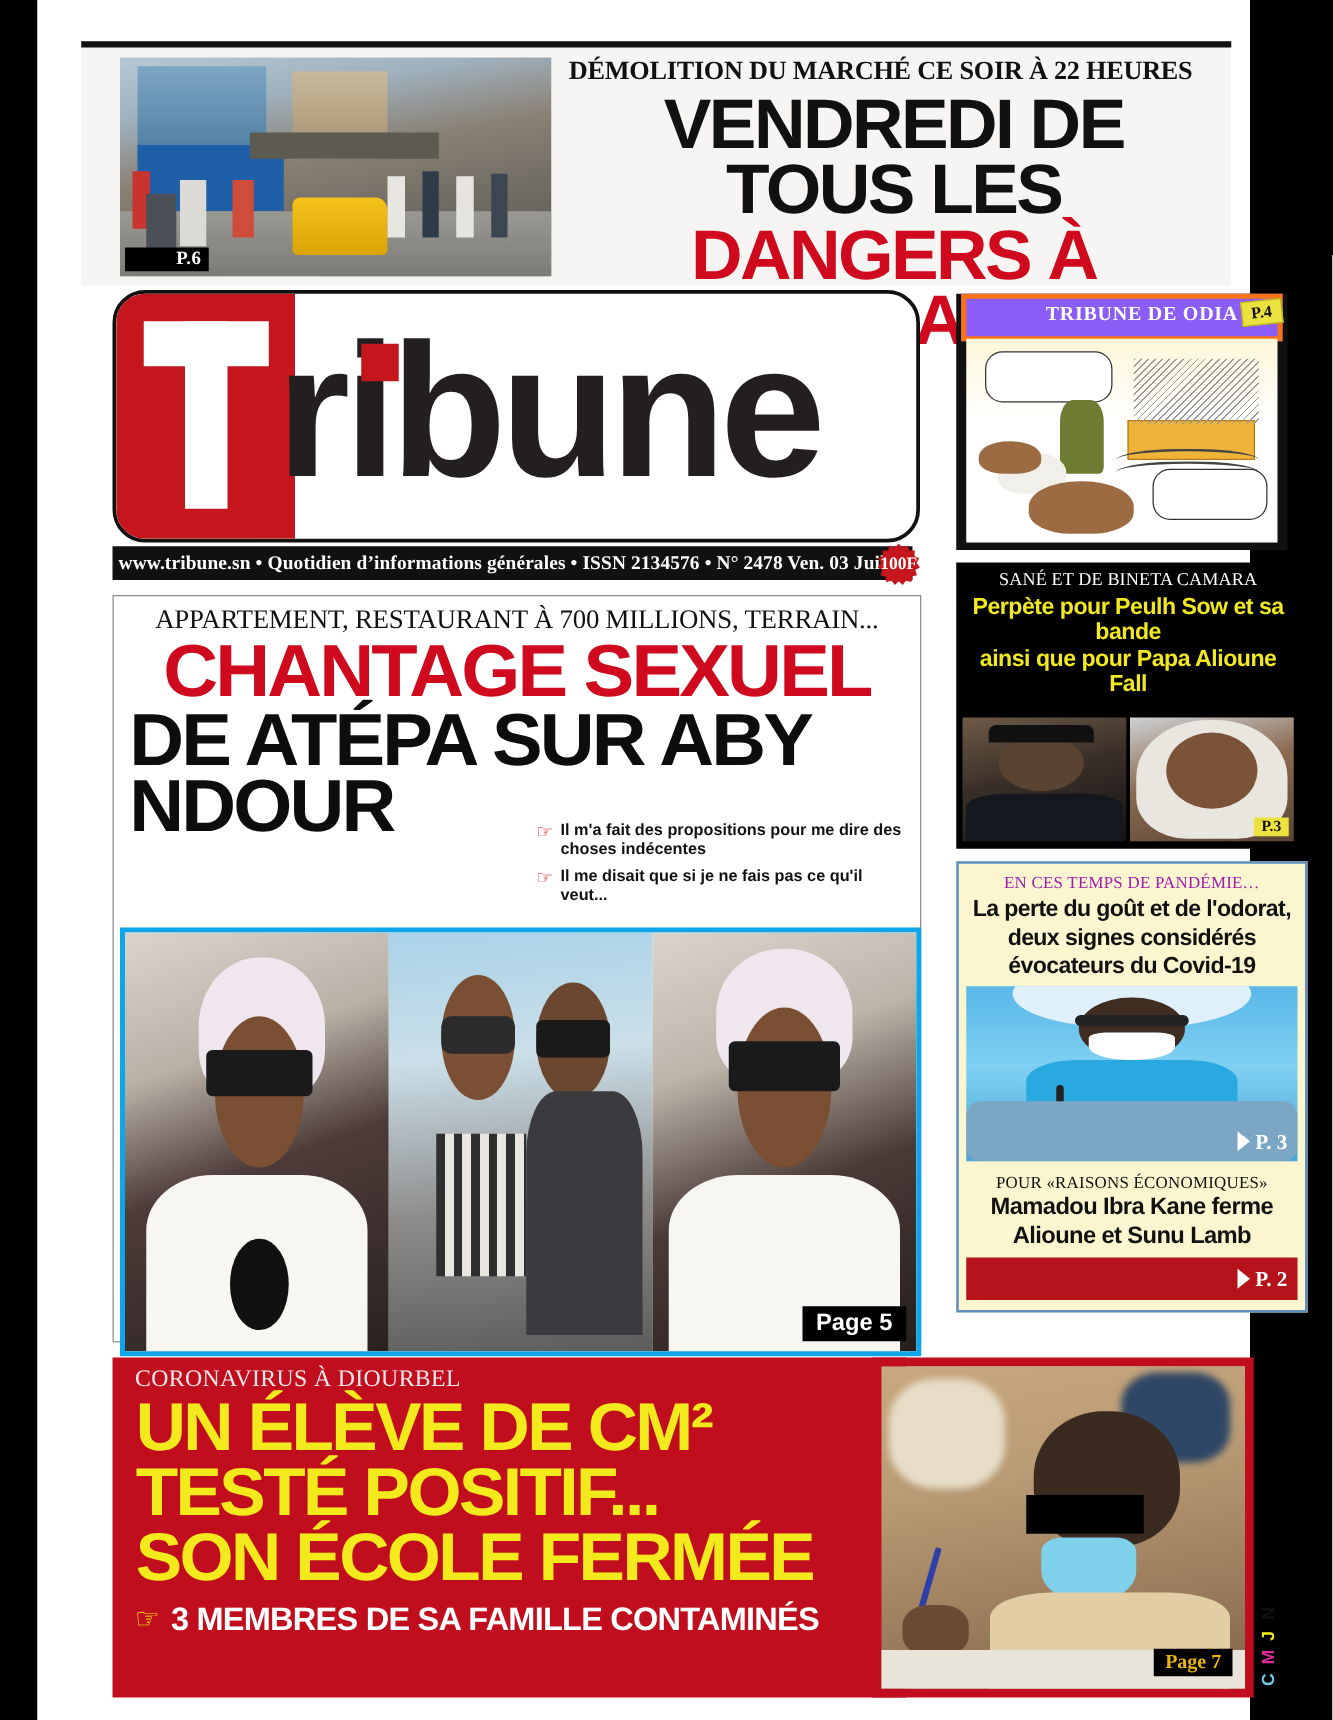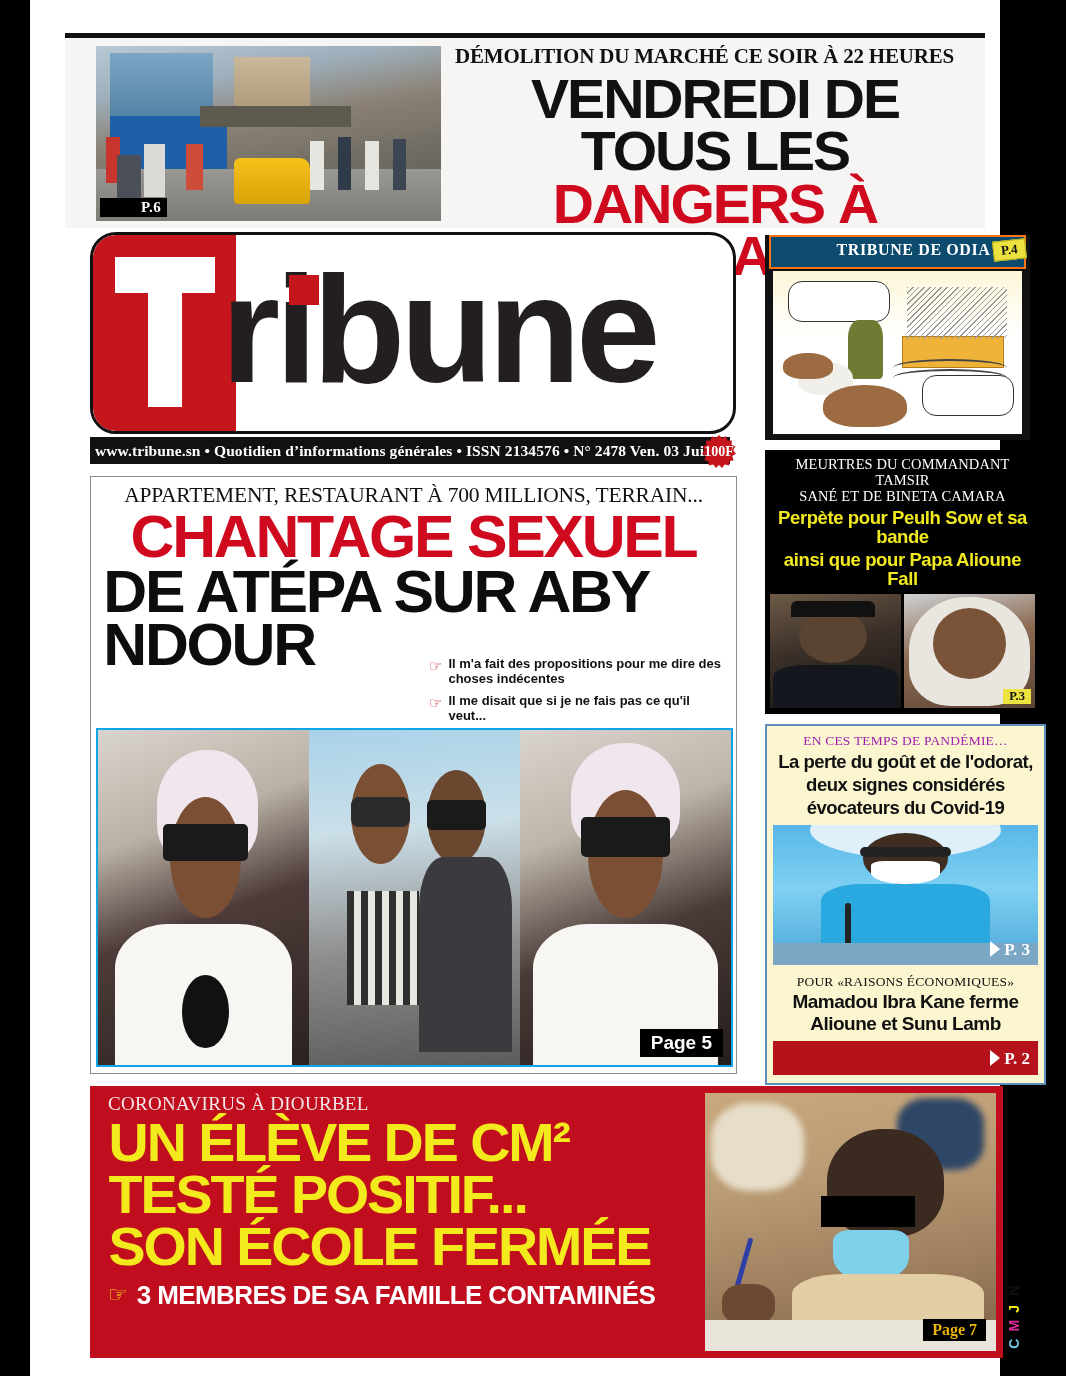--- a/index.html
+++ b/index.html
@@ -82,40 +82,40 @@
       font-size:59px;line-height:.9;letter-spacing:-2.2px;padding-left:12px;margin-top:2px;
       transform:scaleX(1.03);transform-origin:left;}
   .ms-h-blk2{font-family:"Liberation Sans",sans-serif;font-weight:bold;color:#0d0d0d;
       font-size:59px;line-height:.9;letter-spacing:-2.2px;padding-left:12px;
       transform:scaleX(1.03);transform-origin:left;}
   .ms-bullets{position:absolute;left:338px;top:180px;width:296px;}
   .ms-bul{display:flex;align-items:flex-start;margin-bottom:7px;}
   .hand{flex:0 0 auto;color:#c4161c;font-size:15px;line-height:1.1;margin-right:6px;margin-top:1px;}
   .ms-bul-t{font-family:"Liberation Sans",sans-serif;font-weight:bold;font-size:13px;
       line-height:1.15;color:#111;}
-  .ms-photos{position:absolute;left:5px;top:251px;width:633px;height:335px;display:flex;
-      border:2px solid #0ea5e9;overflow:hidden;}
+  .ms-photos{position:absolute;left:5px;top:265px;width:633px;height:335px;display:flex;
+      border:4px solid #0ea5e9;overflow:hidden;}
   .ph{flex:1;position:relative;overflow:hidden;}
   .ph1{background:linear-gradient(160deg,#d9d4cd 0%,#b9b1a6 30%,#4d3b39 55%,#2a2220 100%);}
   .ph2{background:linear-gradient(175deg,#a9d2e8 0%,#cbdfe9 30%,#8e8d8c 65%,#5c5c5c 100%);}
   .ph3{background:linear-gradient(160deg,#d9d4cd 0%,#bdb5aa 30%,#4a3a37 60%,#241e1c 100%);}
   .head{position:absolute;border-radius:50%;background:#7a4f33;}
   .scarf{position:absolute;background:#efe6ee;border-radius:48% 48% 34% 34%;}
   .glasses{position:absolute;background:#1a1a1a;border-radius:5px;}
   .shirt{position:absolute;background:#f7f6f3;border-radius:30% 30% 0 0;}
   .shirt-dk{position:absolute;background:#3b3b3f;border-radius:26% 26% 0 0;}
   .stripe{position:absolute;background:repeating-linear-gradient(90deg,#2f2f2f 0 7px,#e8e6e1 7px 14px);}
   .mickey{position:absolute;background:#111;border-radius:50%;}
   .ms-page{position:absolute;right:8px;bottom:8px;background:#000;color:#fff;
       font-family:"Liberation Sans",sans-serif;font-weight:bold;font-size:19px;padding:3px 11px;}
 
   
   .rcol{position:absolute;left:735px;top:232px;width:265px;}
   .cartoon-box{position:relative;width:265px;height:205px;background:#111;padding:0;}
-  .cart-title{position:relative;height:30px;background:#0c4a6e;border:2px solid #f97316;
+  .cart-title{position:relative;height:30px;background:#8b5cf6;border:4px solid #f97316;
       margin:3px 4px 0 4px;padding-left:32px;}
   .cart-title span{display:block;color:#fff;font-family:"Liberation Serif",serif;
       font-weight:bold;font-size:16px;text-align:center;line-height:26px;letter-spacing:.6px;}
   .p4{position:absolute;right:5px;top:5px;background:#ece23f;color:#111;
       font-family:"Liberation Serif",serif;font-weight:bold;font-size:13px;padding:1px 7px;
       transform:rotate(-6deg);border:1px solid #b9ae1f;}
   .cart-art{position:absolute;left:8px;top:36px;right:8px;bottom:6px;
       background:linear-gradient(180deg,#fdf6d8 0%,#ffffff 40%,#ffffff 100%);overflow:hidden;}
   .bubble{position:absolute;background:#fff;border:1.5px solid #333;border-radius:14px;}
   .goat{position:absolute;background:#9c6b42;border-radius:48% 48% 40% 40%;}
@@ -123,36 +123,36 @@
   .man{position:absolute;background:#6e7b33;border-radius:30% 30% 10% 10%;}
   .desk{position:absolute;background:#efb33a;border:1px solid #b07d16;}
   .scribble{position:absolute;background:repeating-linear-gradient(135deg,#9a9a9a 0 1px,transparent 1px 4px);}
   .wire{position:absolute;border-top:2px solid #444;border-radius:50%;height:16px;}
 
   .murder-box{position:relative;width:265px;margin-top:10px;background:#000;padding:6px 5px 6px 5px;}
   .mb-kick{color:#fff;font-family:"Liberation Serif",serif;font-size:14.5px;text-align:center;
       line-height:1.12;letter-spacing:.1px;}
   .mb-head{color:#f2e81f;font-family:"Liberation Sans",sans-serif;font-weight:bold;
       font-size:18.5px;text-align:center;line-height:1.05;margin-top:3px;letter-spacing:-.4px;}
-  .mb-photos{position:relative;margin-top:6px;height:114px;display:flex;gap:3px;}
+  .mb-photos{position:relative;margin-top:18px;height:99px;display:flex;gap:3px;}
   .mbp{flex:1;position:relative;overflow:hidden;}
   .mbp1{background:linear-gradient(165deg,#6e5a47 0%,#3a2f28 45%,#141414 100%);}
   .mbp2{background:linear-gradient(165deg,#cfd2d4 0%,#8b6a52 45%,#5a4334 100%);}
   .p3tag{position:absolute;right:4px;bottom:4px;background:#ece23f;color:#111;
       font-family:"Liberation Serif",serif;font-weight:bold;font-size:12.5px;padding:0 6px;}
 
   .covid-box{position:relative;width:265px;margin-top:10px;background:#fbf6cf;
       border:2px solid #5f8fbc;padding:7px 6px 0 6px;}
   .cb-kick{font-family:"Liberation Serif",serif;font-size:13.5px;text-align:center;
       color:#a21caf;letter-spacing:.2px;}
   .cb-head{font-family:"Liberation Sans",sans-serif;font-weight:bold;font-size:18.5px;
       text-align:center;line-height:1.07;color:#111;margin-top:3px;letter-spacing:-.5px;}
   .cb-photo{position:relative;margin-top:7px;height:140px;
       background:linear-gradient(180deg,#58b7e8 0%,#7fd0f2 45%,#4da6d8 100%);overflow:hidden;}
-  .cb-strip{position:absolute;left:0;right:0;bottom:0;height:22px;background:#7ba7c4;}
+  .cb-strip{position:absolute;left:0;right:0;bottom:0;height:48px;background:#7ba7c4;border-radius:12px;}
   .pg{position:absolute;right:8px;bottom:5px;color:#fff;font-family:"Liberation Serif",serif;
       font-weight:bold;font-size:17px;}
   .arrow{display:inline-block;width:0;height:0;border-top:8px solid transparent;
       border-bottom:8px solid transparent;border-left:10px solid #fff;
       vertical-align:-2px;margin-right:4px;}
   .kane-kick{font-family:"Liberation Serif",serif;font-size:13.5px;text-align:center;
       color:#111;margin-top:9px;letter-spacing:.2px;}
   .kane-head{font-family:"Liberation Sans",sans-serif;font-weight:bold;font-size:19px;
       text-align:center;line-height:1.07;color:#111;margin-top:2px;letter-spacing:-.5px;}
   .kane-strip{position:relative;margin-top:7px;height:34px;background:#b5121b;}
@@ -306,21 +306,20 @@
         <div class="goat" style="left:4%;top:50%;width:20%;height:16%;"></div>
         <div class="goat" style="left:20%;top:70%;width:34%;height:26%;"></div>
         <div class="desk" style="left:52%;top:40%;width:40%;height:18%;"></div>
         <div class="scribble" style="left:54%;top:10%;width:40%;height:32%;"></div>
         <div class="wire" style="left:48%;top:54%;width:46%;"></div>
         <div class="wire" style="left:48%;top:60%;width:46%;"></div>
       </div>
     </div>
 
     <div class="murder-box">
-      <div class="mb-kick">MEURTRES DU COMMANDANT TAMSIR</div>
       <div class="mb-kick">SANÉ  ET DE BINETA CAMARA</div>
       <div class="mb-head">Perpète pour Peulh Sow et sa bande</div>
       <div class="mb-head">ainsi que pour Papa Alioune Fall</div>
       <div class="mb-photos">
         <div class="mbp mbp1">
           <div class="head" style="left:22%;top:14%;width:52%;height:46%;background:#5a4330;"></div>
           <div class="glasses" style="left:16%;top:6%;width:64%;height:14%;background:#111;border-radius:6px 6px 0 0;"></div>
           <div class="shirt-dk" style="left:2%;top:62%;width:96%;height:40%;background:#14171d;"></div>
         </div>
         <div class="mbp mbp2">

